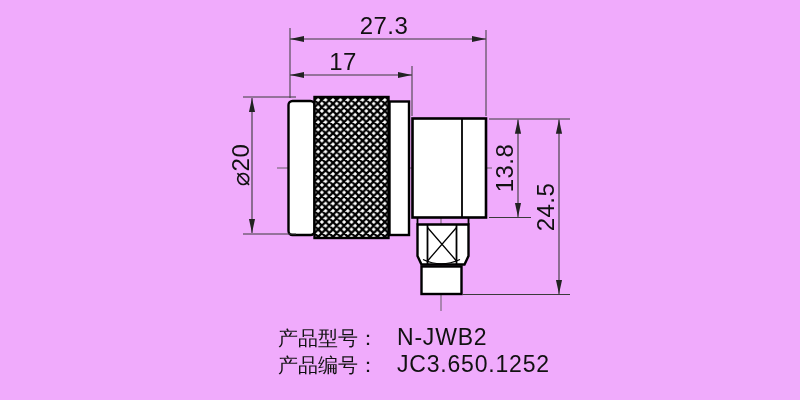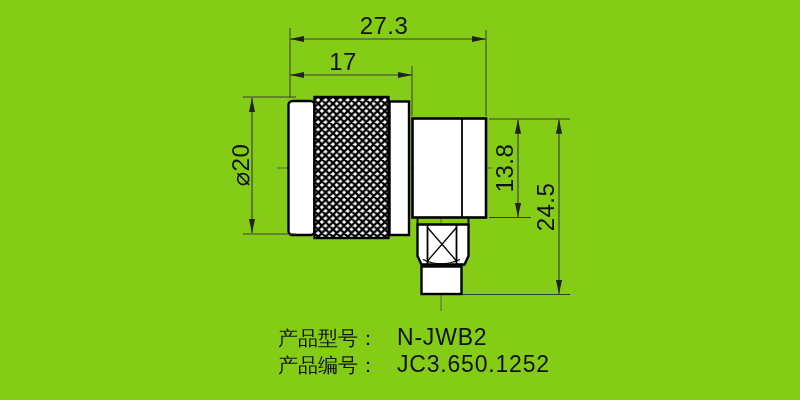--- a/index.html
+++ b/index.html
@@ -1,19 +1,19 @@
 <!DOCTYPE html>
 <html><head>
 <meta charset="utf-8">
 <style>
   html,body{margin:0;padding:0;background:#fff;}
   .canvas{
     position:relative;
     width:800px;height:400px;
-    background:#84cc16;
+    background:#f0abfc;
     overflow:hidden;
     font-family:"Liberation Sans","DejaVu Sans",sans-serif;
   }
   svg{position:absolute;top:0;left:0;}
   .dim-text{
     font-family:"Liberation Sans","DejaVu Sans",sans-serif;
     font-size:24px;
     letter-spacing:0.5px;
     fill:#111;
   }

